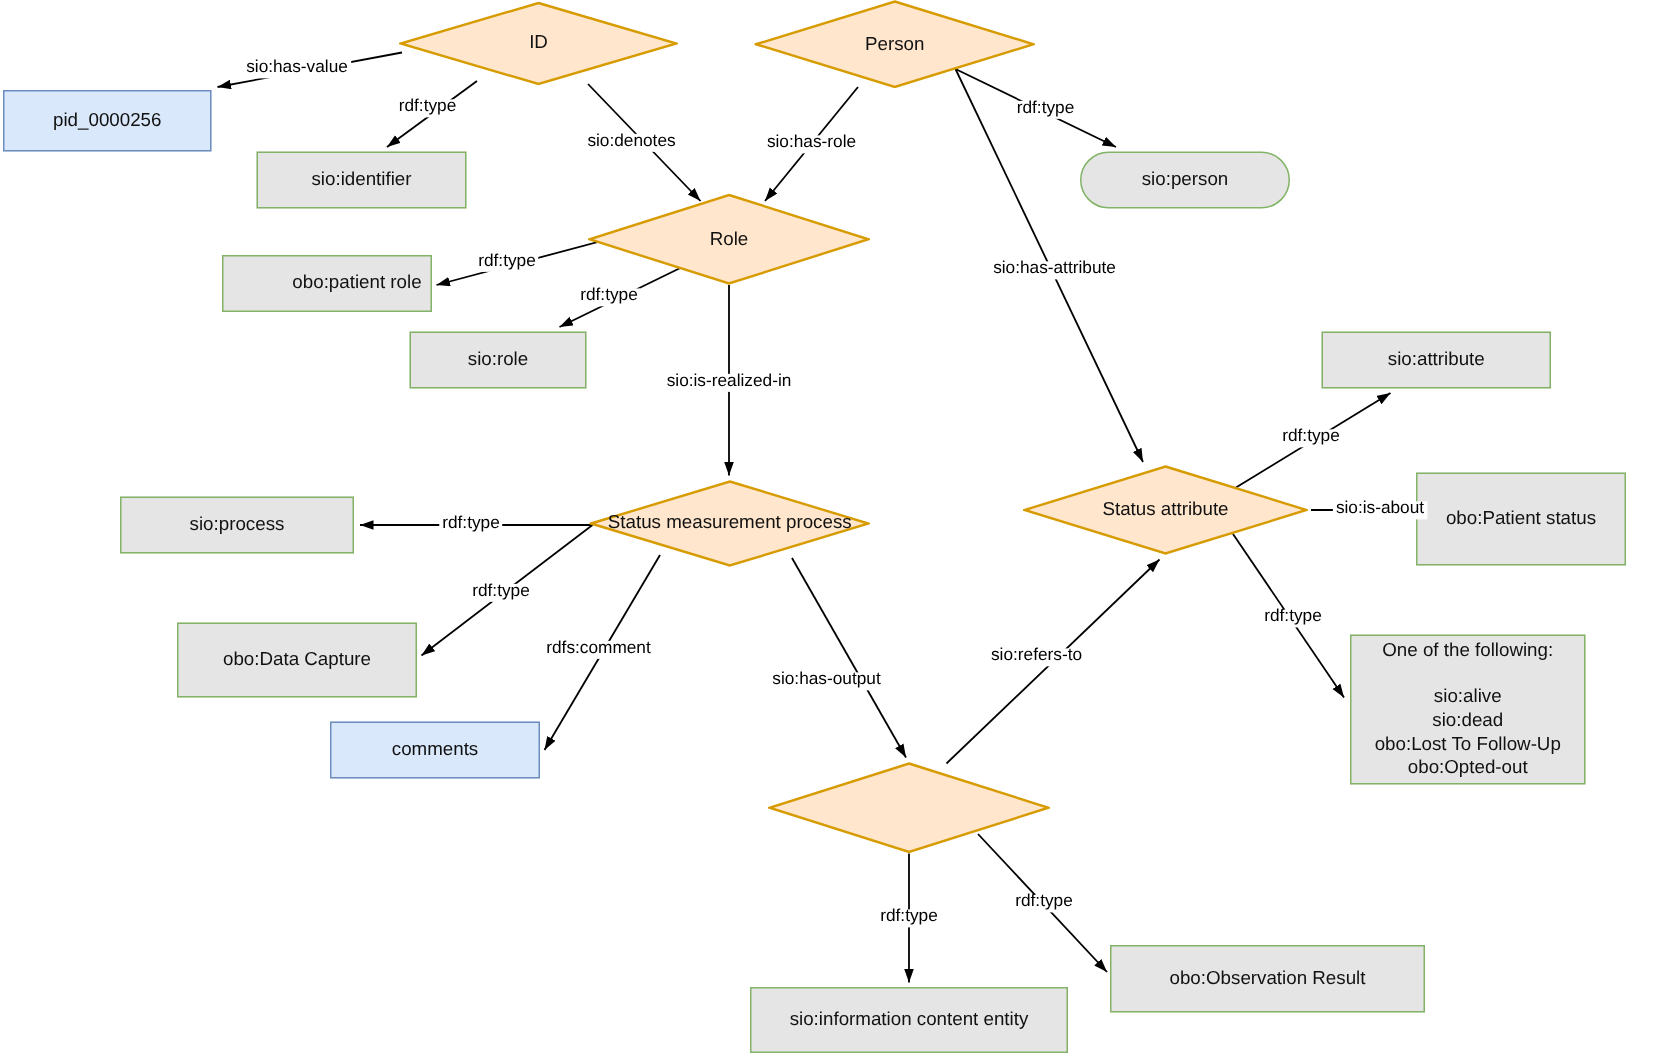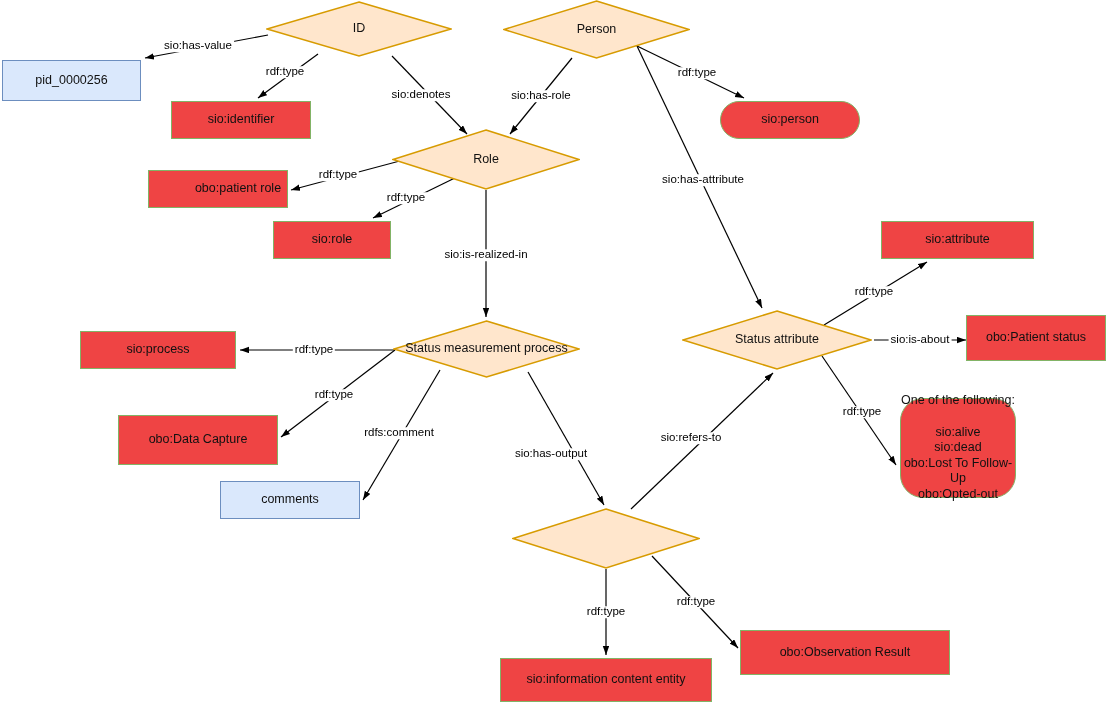--- a/index.html
+++ b/index.html
@@ -29,21 +29,21 @@
     box-sizing: border-box;
     display: flex;
     align-items: center;
     justify-content: center;
     text-align: center;
     font-size: 12.5px;
     color: #111111;
     line-height: 1.25;
   }
   .node.box-green {
-    background: #ef4444;
+    background: #e5e5e5;
     border: 1px solid #82b366;
     align-items: center;
   }
   .node.box-blue {
     background: #dae8fc;
     border: 1px solid #6c8ebf;
   }
   .node.diamond {
     background: transparent;
     border: none;
@@ -155,27 +155,27 @@
       </div>
       <div class="node diamond" style="left: 682px; top: 310px; width: 190px; height: 60px;">
         <svg class="diamond-shape" viewBox="0 0 190 60" preserveAspectRatio="none">
           <polygon points="95,1 189,30 95,59 1,30" fill="#ffe6cc" stroke="#d79b00" stroke-width="1.6"></polygon>
         </svg>
         <span class="diamond-label">Status attribute</span>
       </div>
       <div class="node box-green" style="left: 80px; top: 331px; width: 156px; height: 38px;">
         <span class="node-label multiline">sio:process</span>
       </div>
-      <div class="node box-green" style="left: 966px; top: 315px; width: 140px; height: 46px;">
+      <div class="node box-green" style="left: 944px; top: 315px; width: 140px; height: 62px;">
         <span class="node-label multiline">obo:Patient status</span>
       </div>
       <div class="node box-green" style="left: 118px; top: 415px; width: 160px; height: 50px;">
         <span class="node-label multiline">obo:Data Capture</span>
       </div>
-      <div class="node box-green" style="left: 900px; top: 398px; width: 116px; height: 100px; border-radius: 23px;">
+      <div class="node box-green" style="left: 900px; top: 423px; width: 157px; height: 100px;">
         <span class="node-label multiline">One of the following:
 
 sio:alive
 sio:dead
 obo:Lost To Follow-Up
 obo:Opted-out</span>
       </div>
       <div class="node box-blue" style="left: 220px; top: 481px; width: 140px; height: 38px;">
         <span class="node-label multiline">comments</span>
       </div>

